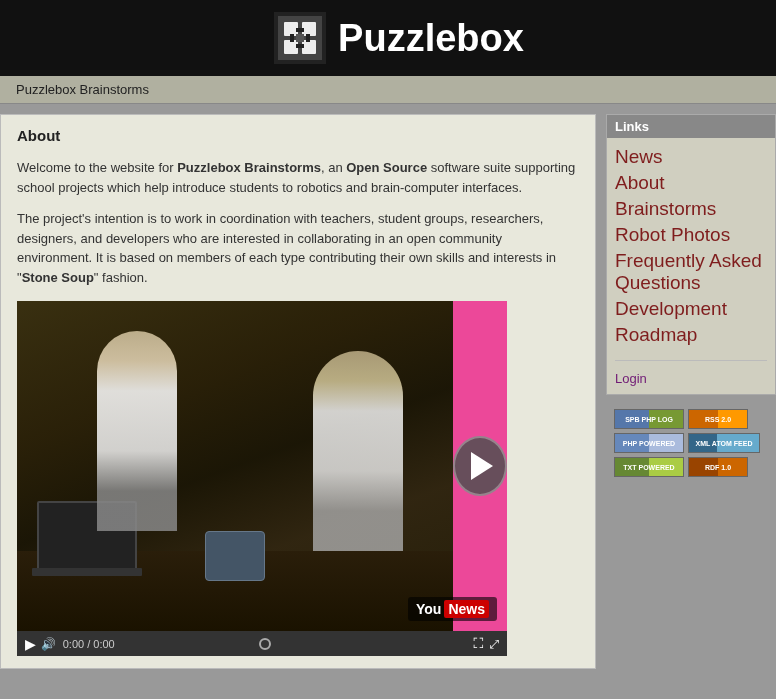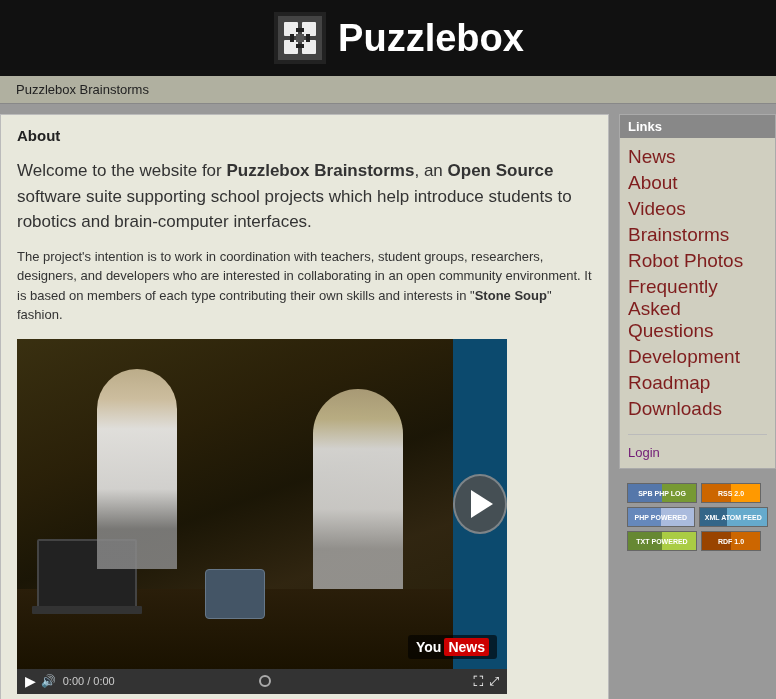--- a/index.html
+++ b/index.html
@@ -62,39 +62,39 @@
     }
     #content-title {
       font-size: 15px;
       font-weight: bold;
       margin-bottom: 14px;
       color: #222;
     }
     #content-intro {
       margin-bottom: 12px;
       line-height: 1.5;
-      font-size: 17px;
+      font-size: 13px;
     }
     #content-detail {
       margin-bottom: 14px;
       line-height: 1.5;
       font-size: 13px;
     }
     .bold-text { font-weight: bold; }
 
     
     #video-container {
       background-color: #111;
       width: 100%;
       max-width: 490px;
       position: relative;
       padding-bottom: 0;
     }
     #video-frame {
-      background-color: #0c4a6e;
+      background-color: #ec4899;
       width: 100%;
       height: 330px;
       position: relative;
       overflow: hidden;
       display: flex;
       align-items: center;
       justify-content: flex-start;
     }
     #video-thumbnail {
       width: 100%;
@@ -196,21 +196,21 @@
       margin-left: auto;
     }
     #ctrl-expand {
       color: white;
       font-size: 12px;
       cursor: pointer;
     }
 
     
     #sidebar {
-      width: 157px;
+      width: 170px;
       flex-shrink: 0;
     }
     #sidebar-links-box {
       background-color: #d0cfc0;
       border: 1px solid #aaa;
       margin-bottom: 10px;
     }
     #sidebar-links-title {
       background-color: #888;
       color: white;
@@ -378,27 +378,25 @@
       </div>
     </div>
   </div>
 
   <div id="sidebar">
     <div id="sidebar-links-box">
       <div id="sidebar-links-title">Links</div>
       <div id="sidebar-nav">
         <a class="sidebar-link">News</a>
         <a class="sidebar-link">About</a>
-        <a class="sidebar-link">Videos</a>
         <a class="sidebar-link">Brainstorms</a>
         <a class="sidebar-link">Robot Photos</a>
         <a class="sidebar-link">Frequently Asked Questions</a>
         <a class="sidebar-link">Development</a>
         <a class="sidebar-link">Roadmap</a>
-        <a class="sidebar-link">Downloads</a>
       </div>
       <hr id="sidebar-divider">
       <div id="sidebar-login">
         <a class="sidebar-login-link">Login</a>
       </div>
     </div>
 
     <div id="sidebar-badges">
       <div id="badge-row-1">
         <div class="badge badge-phplog">

